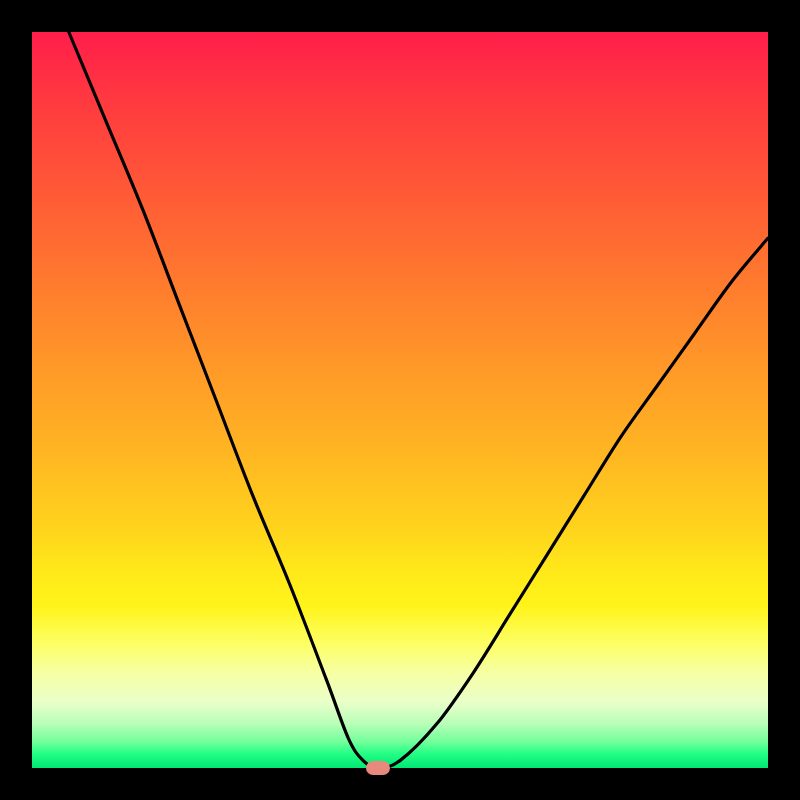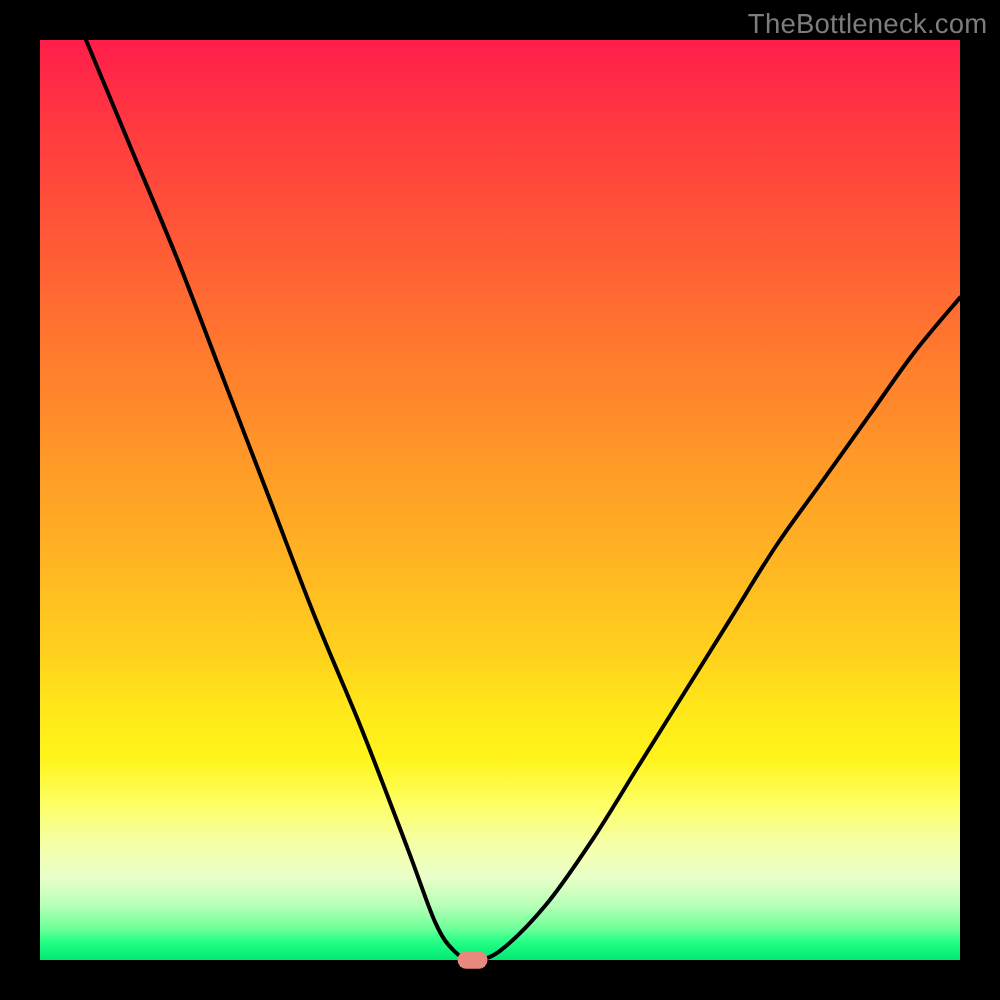--- a/index.html
+++ b/index.html
@@ -66,21 +66,20 @@
     height: 14px;
     border-radius: 7px;
     background: #e8897e;
     transform: translate(-50%, -50%);
   }
 </style>
 </head>
 <body>
 
 <div class="frame">
-  <div class="watermark">TheBottleneck.com</div>
 
   <div class="plot-area">
     <svg class="curve" viewBox="0 0 736 736" preserveAspectRatio="none">
       <path fill="none" stroke="#000000" stroke-width="3.2" stroke-linecap="round" stroke-linejoin="round" d="M 36.80 0.00 C 42.93 14.72, 61.33 58.88, 73.60 88.32 C 85.87 117.76, 98.13 145.97, 110.40 176.64 C 122.67 207.31, 134.93 240.43, 147.20 272.32 C 159.47 304.21, 171.73 336.11, 184.00 368.00 C 196.27 399.89, 208.53 433.01, 220.80 463.68 C 233.07 494.35, 245.33 521.33, 257.60 552.00 C 269.87 582.67, 284.59 621.92, 294.40 647.68 C 304.21 673.44, 310.35 693.07, 316.48 706.56 C 322.61 720.05, 326.29 723.73, 331.20 728.64 C 336.11 733.55, 339.79 736.00, 345.92 736.00 C 352.05 736.00, 358.19 736.00, 368.00 728.64 C 377.81 721.28, 392.53 706.56, 404.80 691.84 C 417.07 677.12, 429.33 658.72, 441.60 640.32 C 453.87 621.92, 466.13 601.07, 478.40 581.44 C 490.67 561.81, 502.93 542.19, 515.20 522.56 C 527.47 502.93, 539.73 483.31, 552.00 463.68 C 564.27 444.05, 576.53 423.20, 588.80 404.80 C 601.07 386.40, 613.33 370.45, 625.60 353.28 C 637.87 336.11, 650.13 318.93, 662.40 301.76 C 674.67 284.59, 686.93 266.19, 699.20 250.24 C 711.47 234.29, 729.87 213.44, 736.00 206.08"></path>
     </svg>
     <div class="marker" style="left: 345.92px; top: 736px; background: rgb(232, 137, 126);"></div>
   </div>
 </div>
 
 </body></html>

